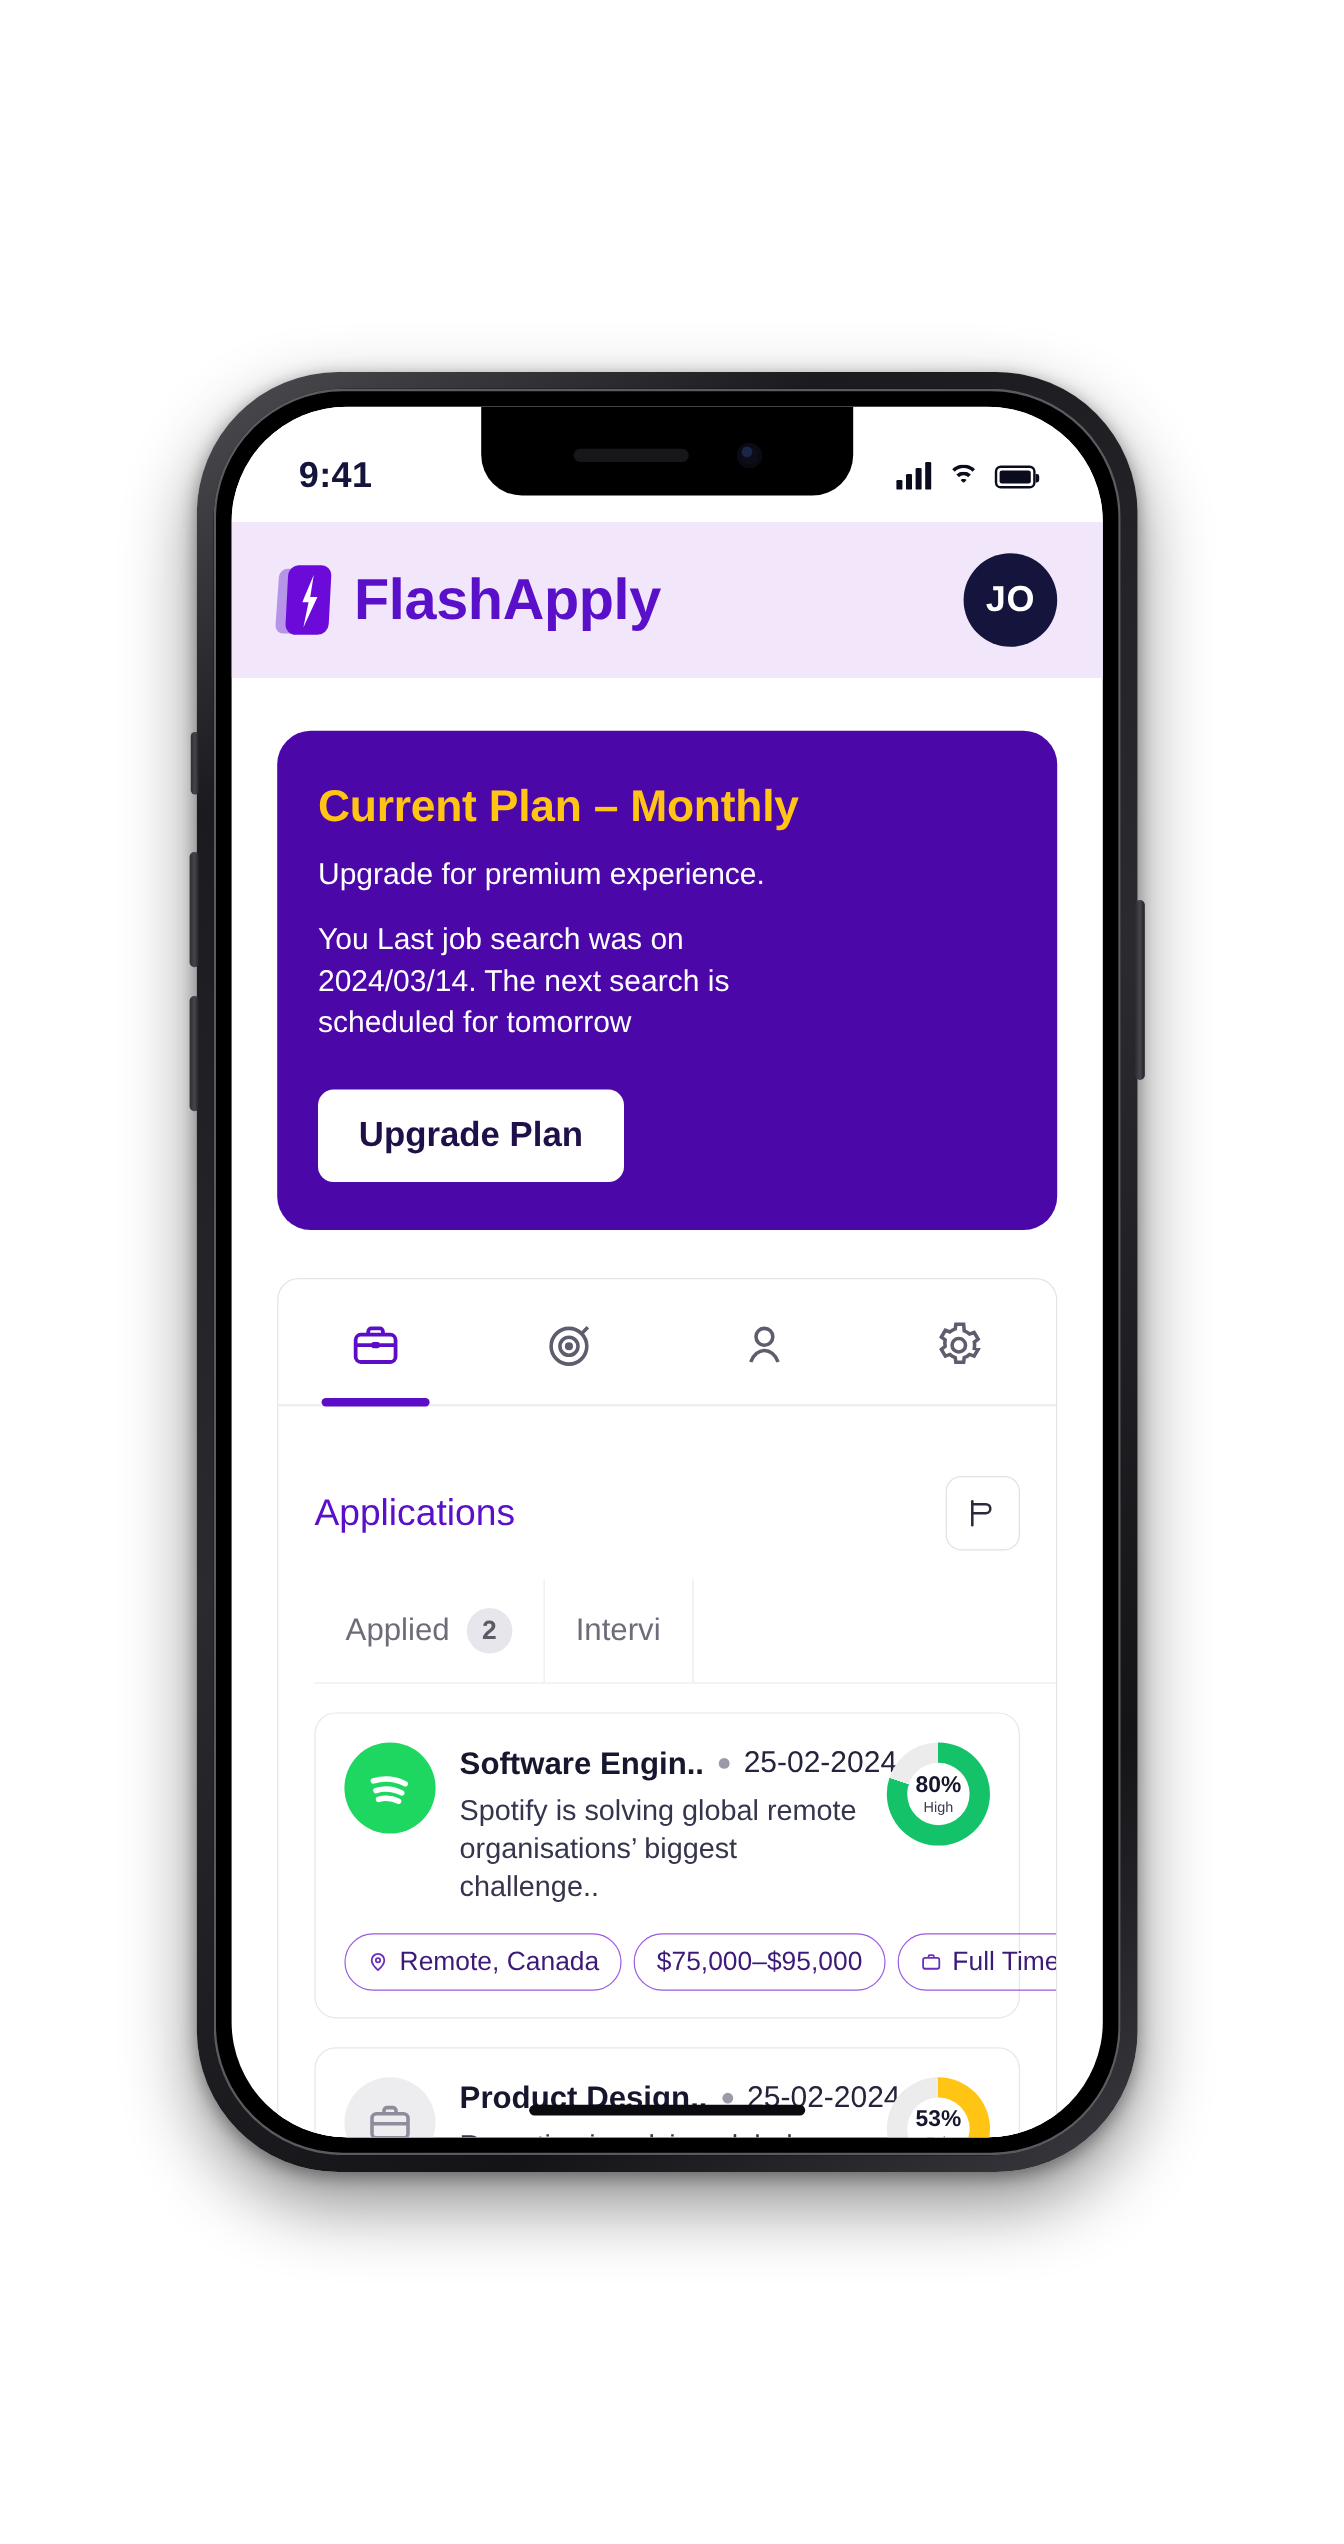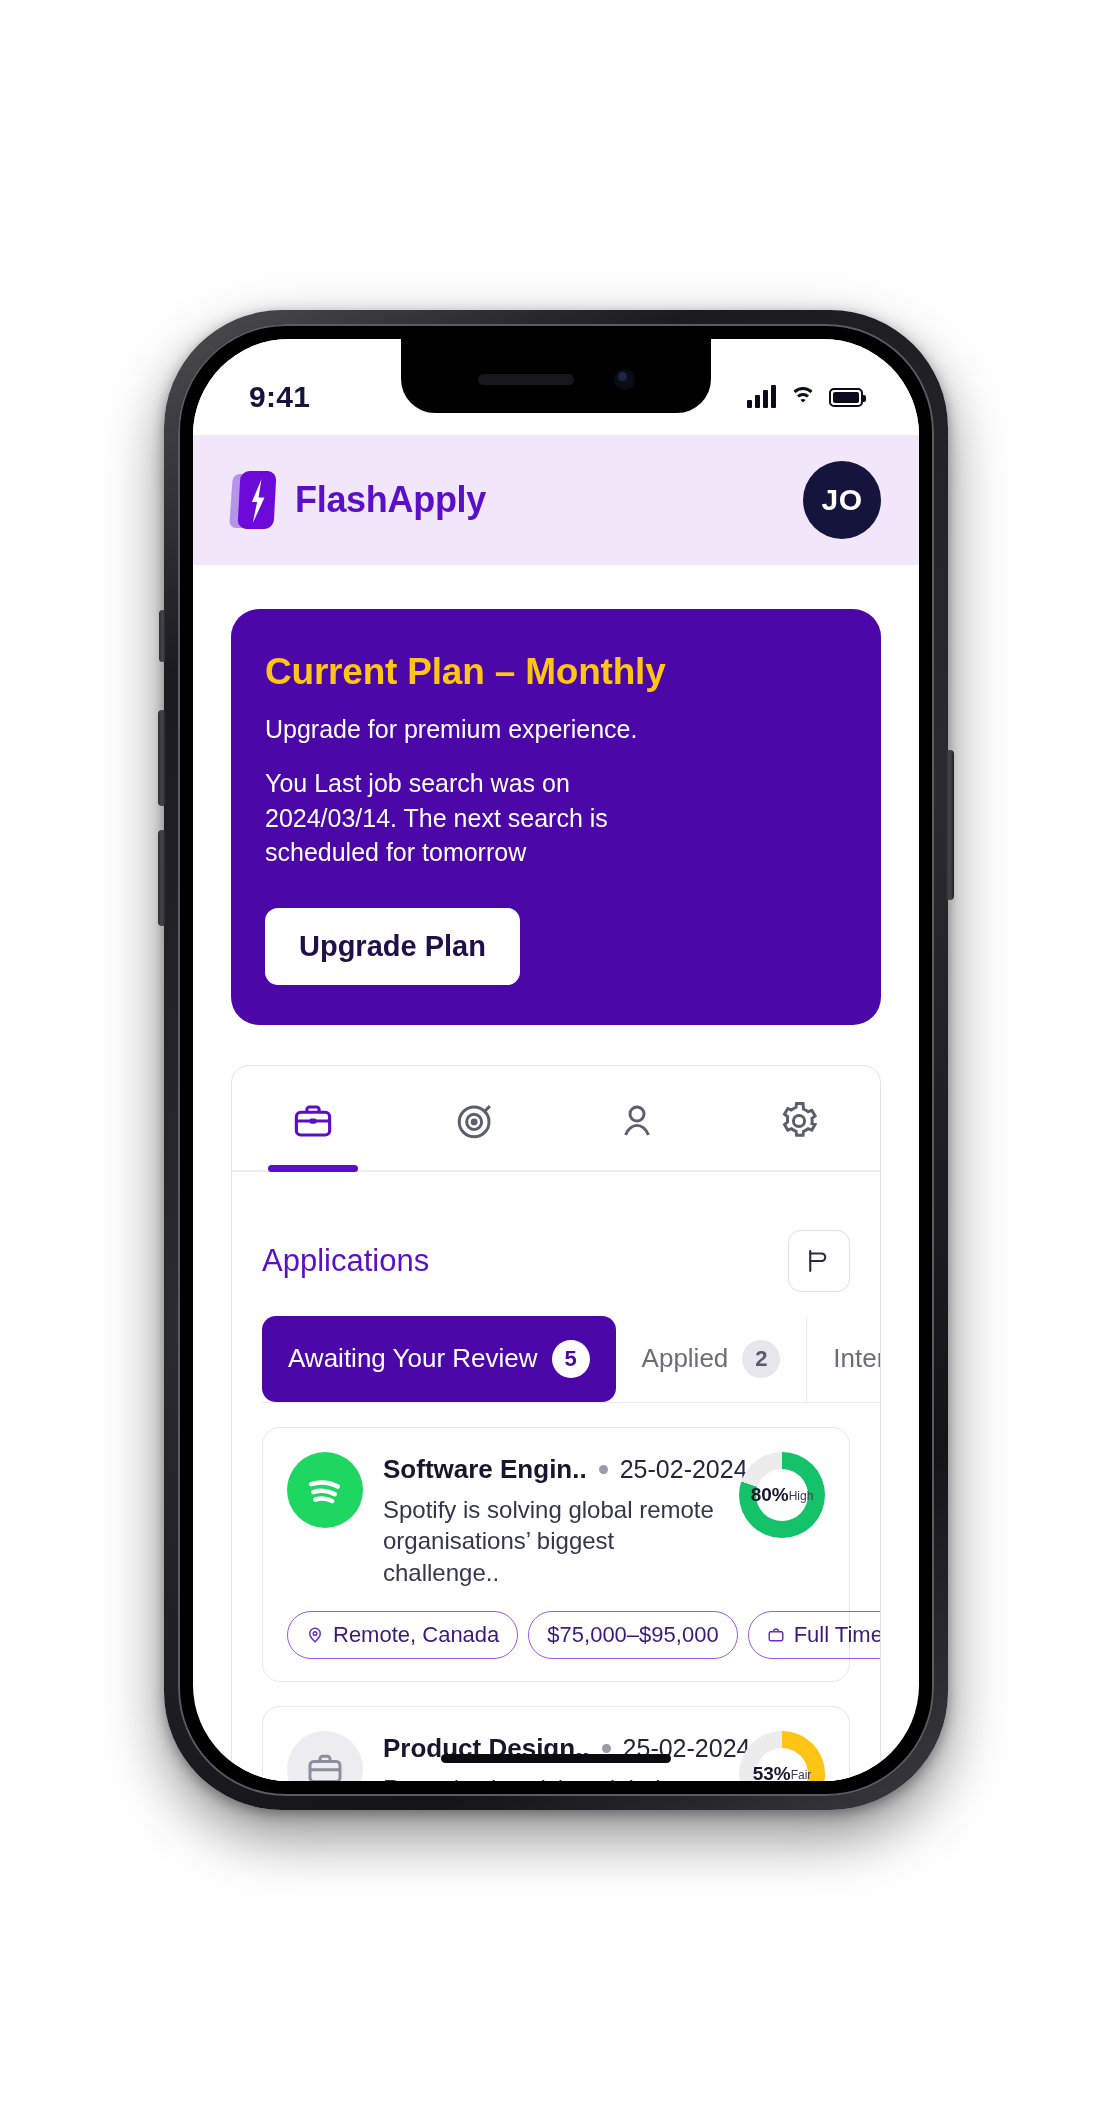--- a/index.html
+++ b/index.html
@@ -95,21 +95,21 @@
   .brand { display: flex; align-items: center; gap: 18px; }
   .logo-mark { position: relative; width: 46px; height: 58px; }
   .logo-back { position: absolute; left: 0; top: 3px; width: 22px; height: 54px;
                background: #b694e8; border-radius: 7px 2px 2px 7px; transform: skewX(-4deg); }
   .logo-front { position: absolute; left: 8px; top: 0; width: 36px; height: 58px;
                 background: #6c0bd9; border-radius: 9px; transform: skewX(-3deg);
                 overflow: hidden; }
   .logo-bolt { position: absolute; left: 9px; top: 8px; width: 20px; height: 44px;
                background: #fff;
                clip-path: polygon(62% 0%, 20% 52%, 46% 52%, 30% 100%, 82% 42%, 52% 42%); }
-  .brand-name { font-size: 36px; font-weight: 700; color: #5a0fc8; letter-spacing: -0.3px; }
+  .brand-name { font-size: 48px; font-weight: 700; color: #5a0fc8; letter-spacing: -0.3px; }
   .avatar {
     width: 78px; height: 78px; border-radius: 50%; background: #14143c;
     color: #fff; font-size: 30px; font-weight: 600; letter-spacing: .5px;
     display: flex; align-items: center; justify-content: center;
   }
 
   
   .content { padding: 0 38px; }
   .plan-card {
     margin-top: 44px; background: #4c07a8; border-radius: 28px;
@@ -186,21 +186,21 @@
   .job-main { flex: 1; min-width: 0; padding-top: 2px; }
   .job-head { display: flex; align-items: center; gap: 12px; }
   .job-title { font-size: 26px; font-weight: 700; color: #16162e; white-space: nowrap; }
   .dot { width: 9px; height: 9px; border-radius: 50%; background: #9a9aa8; flex: 0 0 9px; }
   .job-date { font-size: 25px; color: #24243c; white-space: nowrap; }
   .job-desc { margin-top: 9px; font-size: 24px; line-height: 1.32; color: #35354d; }
   .score { width: 86px; height: 86px; flex: 0 0 86px; position: relative; }
   .score .ring { width: 86px; height: 86px; border-radius: 50%; }
   .score .hole {
     position: absolute; left: 17px; top: 17px; width: 52px; height: 52px;
-    border-radius: 50%; background: #fff; display: flex; flex-direction: row;
+    border-radius: 50%; background: #fff; display: flex; flex-direction: column;
     align-items: center; justify-content: center; line-height: 1;
   }
   .score .pct { font-size: 19px; font-weight: 700; color: #16162e; }
   .score .lbl { font-size: 12px; color: #3a3a50; margin-top: 3px; text-align: center; }
 
   .job-tags { display: flex; gap: 10px; margin-top: 22px; flex-wrap: nowrap; }
   .tag {
     display: inline-flex; align-items: center; gap: 9px;
     border: 1.6px solid #9a5ae0; border-radius: 999px; padding: 10px 18px;
     font-size: 22px; color: #3d1a78; white-space: nowrap;
@@ -312,24 +312,20 @@
               <div class="panel-title">Applications</div>
               <button class="filter-btn">
                 <svg width="30" height="30" viewBox="0 0 24 24" fill="none" stroke="#2a2a3c" stroke-width="1.7" stroke-linecap="round">
                   <path d="M5 4v16"></path>
                   <path d="M5 6h9a3 3 0 0 1 0 6H5"></path>
                 </svg>
               </button>
             </div>
 
             <div class="tabs">
-              <div class="tab active">
-                <span>Awaiting Your Review</span>
-                <span class="badge">5</span>
-              </div>
               <div class="tab">
                 <span>Applied</span>
                 <span class="badge">2</span>
               </div>
               <div class="tab">
                 <span>Intervi</span>
               </div>
             </div>
 
             <div class="jobs">

